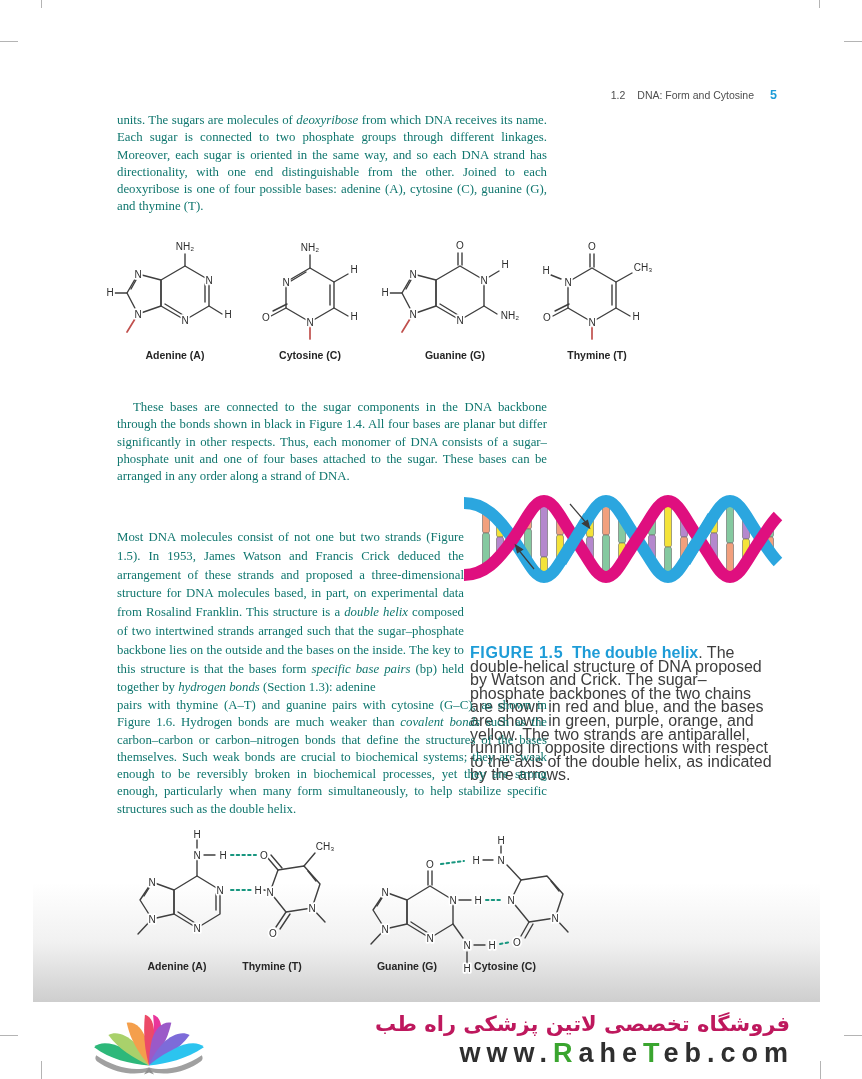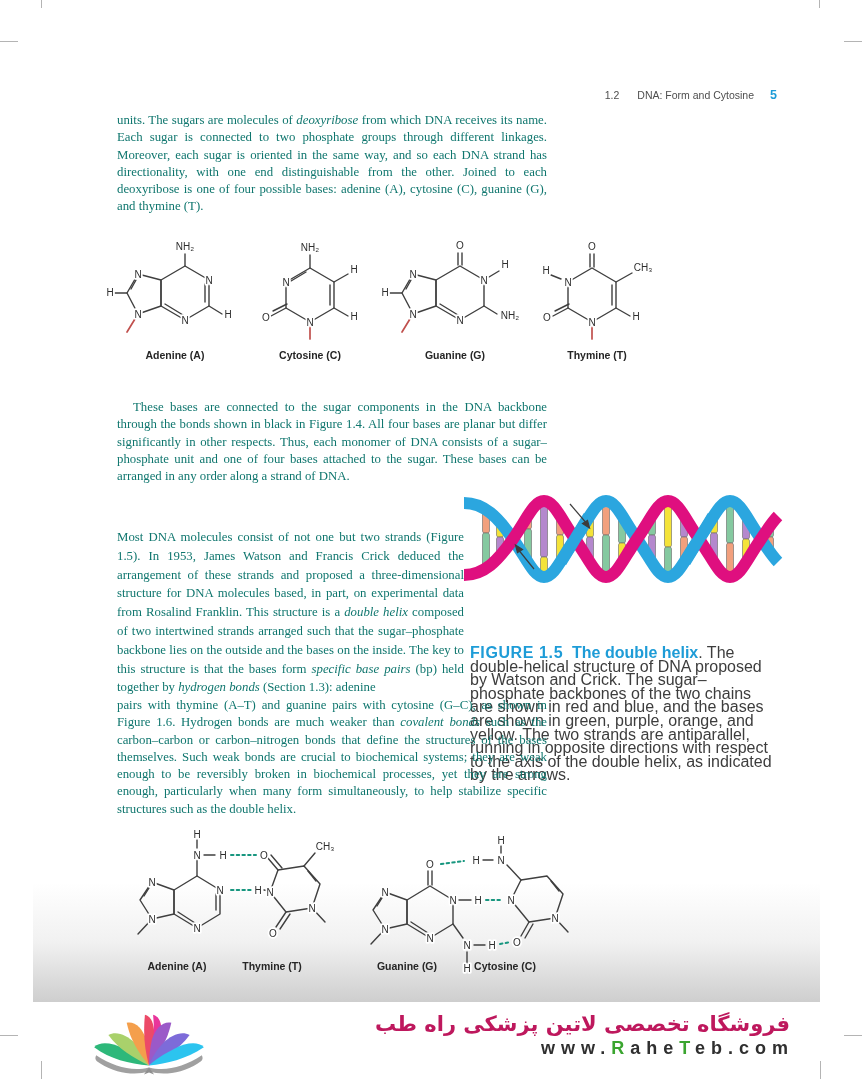--- a/index.html
+++ b/index.html
@@ -5,21 +5,21 @@
   html,body{margin:0;padding:0;background:#ffffff;}
   #stage{position:relative;width:862px;height:1079px;background:#ffffff;overflow:hidden;
          font-family:"Liberation Serif",serif;color:#222;}
   .crop{position:absolute;background:#b4b4b4;}
   .crop.v{width:1px;height:18px;}
   .crop.h{height:1px;width:18px;}
   .scan{position:absolute;left:33px;top:8px;width:787px;height:994px;
         background:linear-gradient(to bottom,#ffffff 0%,#ffffff 88%,#f1f1f1 94%,#cecece 100%);}
   .hdr{position:absolute;top:88px;right:85px;font-family:"Liberation Sans",sans-serif;
        font-size:10.5px;color:#4e4e4e;display:flex;align-items:baseline;gap:6px;}
-  .hdr .num{margin-right:12px;}
+  .hdr .num{margin-right:6px;}
   .hdr .pageno{color:#1e9cd7;font-weight:bold;font-size:12.5px;margin-left:10px;}
   .bodytext{position:absolute;font-size:12.8px;line-height:17.3px;text-align:justify;color:#0f766e;}
   .indent{text-indent:16px;}
   .heading{position:absolute;font-family:"Liberation Sans",sans-serif;font-weight:bold;
            font-size:14.2px;line-height:17.5px;color:#232323;}
   .cap{position:absolute;font-family:"Liberation Sans",sans-serif;font-size:16px;
        line-height:13.6px;color:#3d3d3d;margin-top:48px;}
   .figlab{color:#1e9cd7;font-weight:bold;letter-spacing:.6px;}
   .figttl{color:#1e9cd7;font-weight:bold;}
   .slabel{position:absolute;width:130px;text-align:center;font-family:"Liberation Sans",sans-serif;
@@ -27,21 +27,21 @@
   svg{position:absolute;overflow:visible;}
   svg .bond{stroke:#3f3f3f;stroke-width:1.4;fill:none;stroke-linecap:round;}
   svg .ring{stroke:#3f3f3f;stroke-width:1.4;fill:none;stroke-linejoin:round;}
   svg .red{stroke:#c0504d;stroke-width:1.7;stroke-linecap:round;}
   svg .hb{stroke:#17967f;stroke-width:2;stroke-dasharray:2.5 3.2;stroke-linecap:round;}
   svg text.atom{font-family:"Liberation Sans",sans-serif;font-size:10px;fill:#2e2e2e;
        text-anchor:middle;paint-order:stroke;stroke:#ffffff;stroke-width:3.5px;stroke-linejoin:round;}
   .footer-fa{position:absolute;right:72px;top:1012px;direction:rtl;font-family:"DejaVu Sans",sans-serif;
              font-weight:bold;font-size:21px;color:#be185d;}
   .footer-url{position:absolute;right:68px;top:1038px;font-family:"Liberation Sans",sans-serif;
-              font-weight:bold;font-size:18px;letter-spacing:6px;color:#2f2f2f;}
+              font-weight:bold;font-size:27px;letter-spacing:6px;color:#2f2f2f;}
   .footer-url .g{color:#3aa52f;}
 </style>
 </head>
 <body>
 
 <div id="stage">
 
   <div class="crop v" style="left:41px;top:0;"></div>
   <div class="crop h" style="left:0;top:41px;"></div>
   <div class="crop v" style="left:819px;top:0;"></div>

